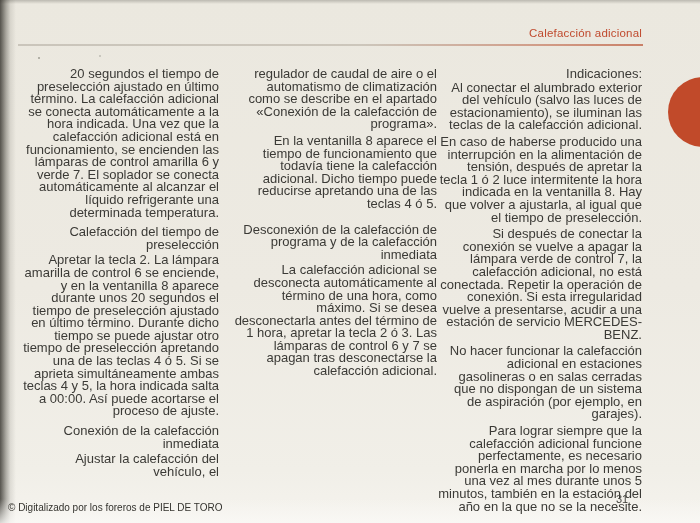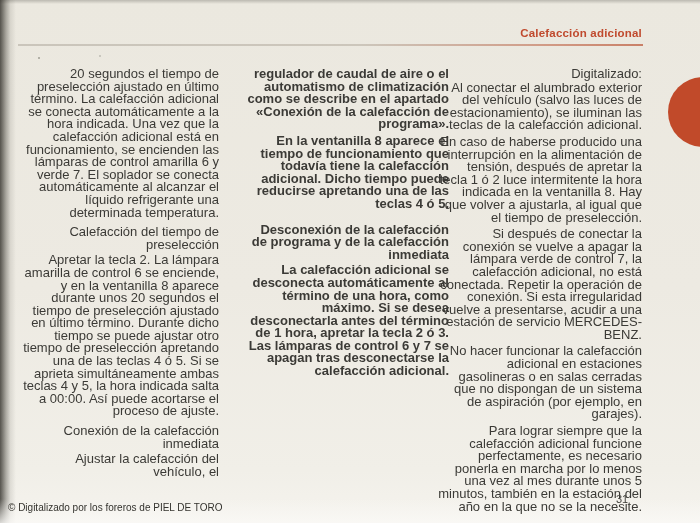--- a/index.html
+++ b/index.html
@@ -18,38 +18,38 @@
   .edge-top {
     position: absolute; top: 0; left: 0; right: 0; height: 4px;
     background: linear-gradient(to bottom, rgba(130,128,120,0.45), rgba(130,128,120,0));
   }
   .bottom-band {
     position: absolute; left: 0; right: 0; bottom: 0; height: 24px;
     background: linear-gradient(to bottom, rgba(250,249,246,0), rgba(250,249,246,0.8));
   }
   .chapter-title {
     position: absolute; top: 27px; right: 58px;
-    font-size: 11.5px; font-weight: bold; letter-spacing: 0.2px;
+    font-size: 11.5px; font-weight: normal; letter-spacing: 0.2px;
     color: #c04a2e;
   }
   .header-rule {
     position: absolute; top: 44px; left: 18px; right: 57px; height: 2px;
     background: linear-gradient(to right, #cac5bb 0%, #ccc6bb 55%, #d19a85 85%, #c98068 100%);
   }
   .thumb-tab {
     position: absolute; left: 668px; top: 77px; width: 70px; height: 70px;
     border-radius: 50%; background: #c14a2a;
   }
   .col {
     position: absolute; top: 68px;
     font-size: 13px; line-height: 12.6px; color: #3b3a36;
     text-align: right;
   }
   #col1 { left: 20px;  width: 199px; }
-  #col2 { left: 244px; width: 205px; font-weight: bold; }
+  #col2 { left: 232px; width: 205px; }
   #col3 { left: 437px; width: 205px; }
   .p { margin: 0 0 4px 0; }
   .h { margin: 7px 0 3px 0; }
   .h-lg { margin-top: 13px; }
   .label { margin: 0 0 1px 0; }
   .page-number {
     position: absolute; left: 616px; top: 493px;
     font-size: 11px; color: #45443f;
   }
   .watermark {
@@ -86,21 +86,21 @@
   </div>
 
   <div class="col" id="col2">
     <p class="p">regulador de caudal de aire o el automatismo de climatización como se describe en el apartado «Conexión de la calefacción de programa».</p>
     <p class="p">En la ventanilla 8 aparece el tiempo de funcionamiento que todavía tiene la calefacción adicional. Dicho tiempo puede reducirse apretando una de las teclas 4 ó 5.</p>
     <p class="h h-lg">Desconexión de la calefacción de programa y de la calefacción inmediata</p>
     <p class="p">La calefacción adicional se desconecta automáticamente al término de una hora, como máximo. Si se desea desconectarla antes del término de 1 hora, apretar la tecla 2 ó 3. Las lámparas de control 6 y 7 se apagan tras desconectarse la calefacción adicional.</p>
   </div>
 
   <div class="col" id="col3">
-    <p class="p label">Digitalizado:</p>
+    <p class="p label">Indicaciones:</p>
     <p class="p">Al conectar el alumbrado exterior del vehículo (salvo las luces de estacionamiento), se iluminan las teclas de la calefacción adicional.</p>
     <p class="p">En caso de haberse producido una interrupción en la alimentación de tensión, después de apretar la tecla 1 ó 2 luce intermitente la hora indicada en la ventanilla 8. Hay que volver a ajustarla, al igual que el tiempo de preselección.</p>
     <p class="p">Si después de conectar la conexión se vuelve a apagar la lámpara verde de control 7, la calefacción adicional, no está conectada. Repetir la operación de conexión. Si esta irregularidad vuelve a presentarse, acudir a una estación de servicio MERCEDES-BENZ.</p>
     <p class="p">No hacer funcionar la calefacción adicional en estaciones gasolineras o en salas cerradas que no dispongan de un sistema de aspiración (por ejemplo, en garajes).</p>
     <p class="p">Para lograr siempre que la calefacción adicional funcione perfectamente, es necesario ponerla en marcha por lo menos una vez al mes durante unos 5 minutos, también en la estación del año en la que no se la necesite.</p>
   </div>
 
   <div class="page-number">31</div>
   <div class="watermark">© Digitalizado por los foreros de PIEL DE TORO</div>
 

